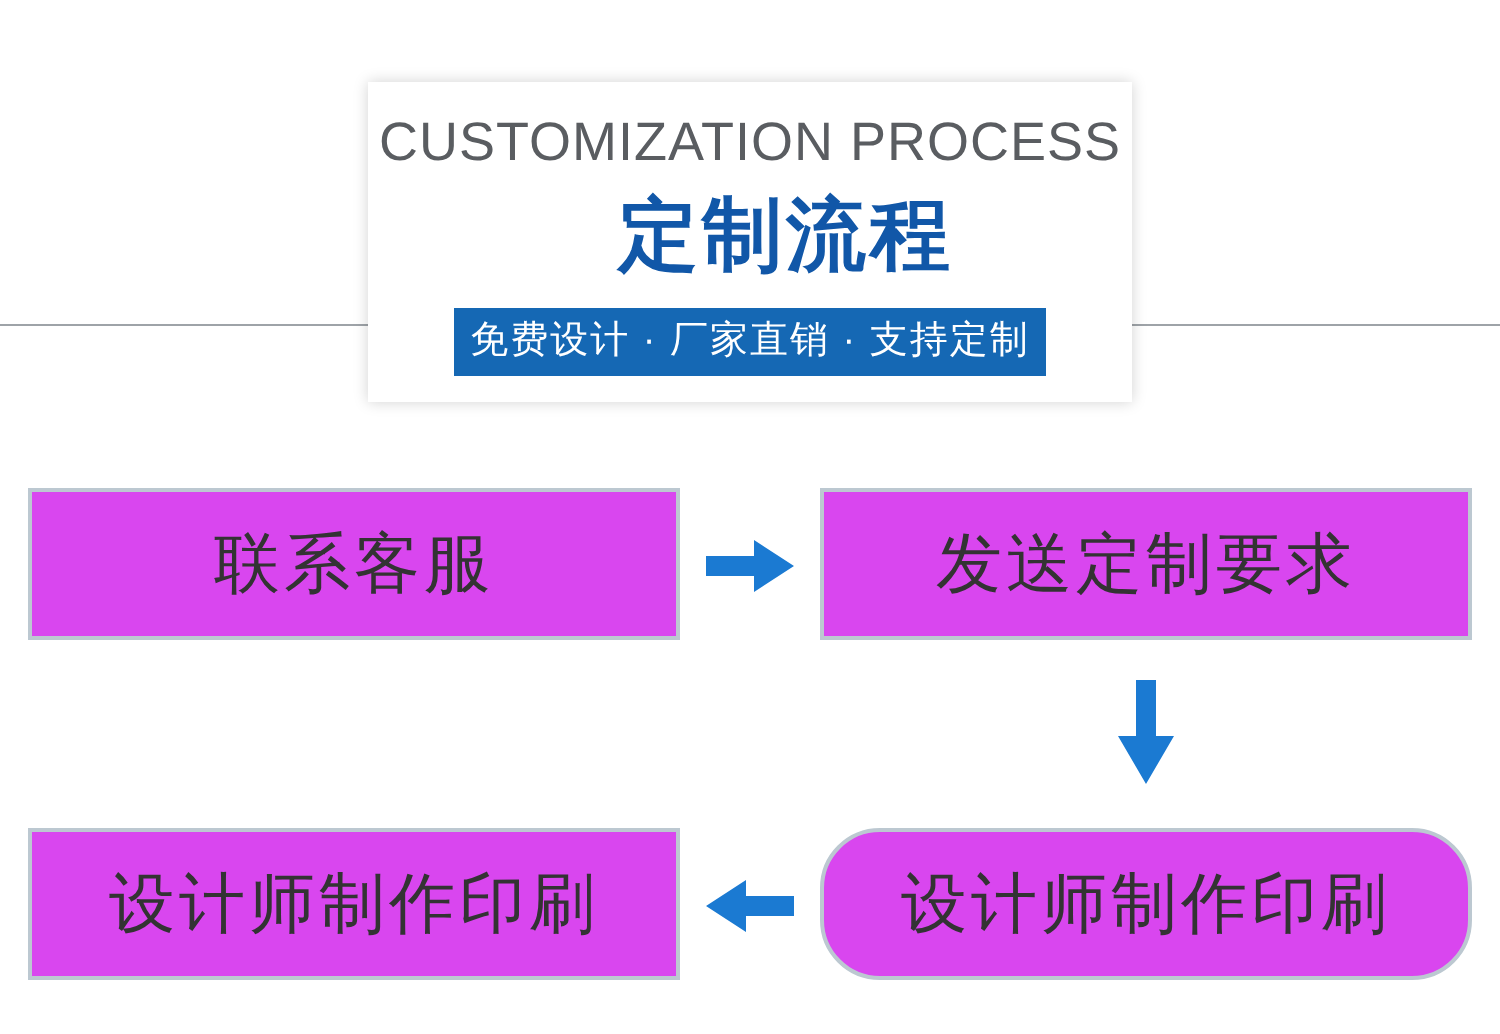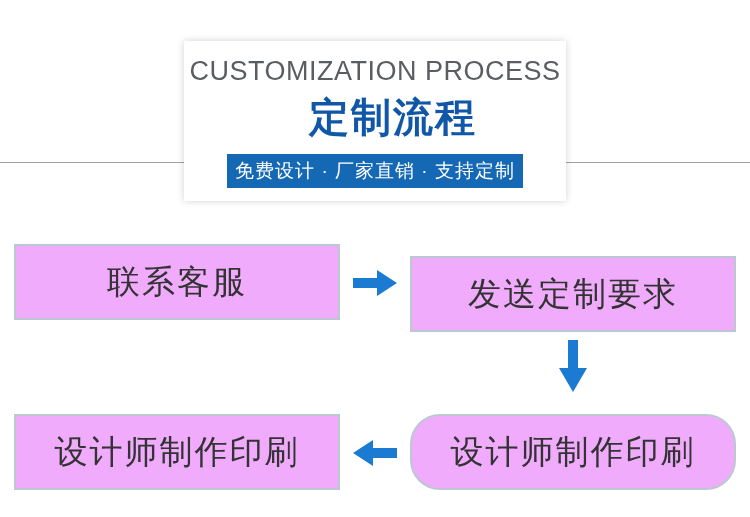--- a/index.html
+++ b/index.html
@@ -53,30 +53,30 @@
     color: #ffffff;
     font-size: 19px;
     letter-spacing: 1px;
   }
 
   
   .step-box {
     position: absolute;
     width: 326px; height: 76px;
     border: 2px solid var(--box-border, #bcc8d1);
-    background: #f0abfc;
+    background: #d946ef;
     display: flex;
     align-items: center;
     justify-content: center;
     font-size: 33px;
     color: var(--text-dark, #333333);
     letter-spacing: 2px;
   }
   .box-1 { left: 14px;  top: 244px; }
-  .box-2 { left: 410px; top: 256px; font-family: Liberation Serif, serif; }
+  .box-2 { left: 410px; top: 244px; font-family: Liberation Serif, serif; }
   .box-3 { left: 410px; top: 414px; border-radius: 30px; }
   .box-4 { left: 14px;  top: 414px; }
 
   
   .arrow { position: absolute; color: var(--arrow-blue, #1b7ad2); }
   .arrow svg { display: block; }
   .arrow-right-1 { left: 353px; top: 268px; }
   .arrow-down-1  { left: 557px; top: 340px; }
   .arrow-left-1  { left: 353px; top: 438px; }
 </style>

